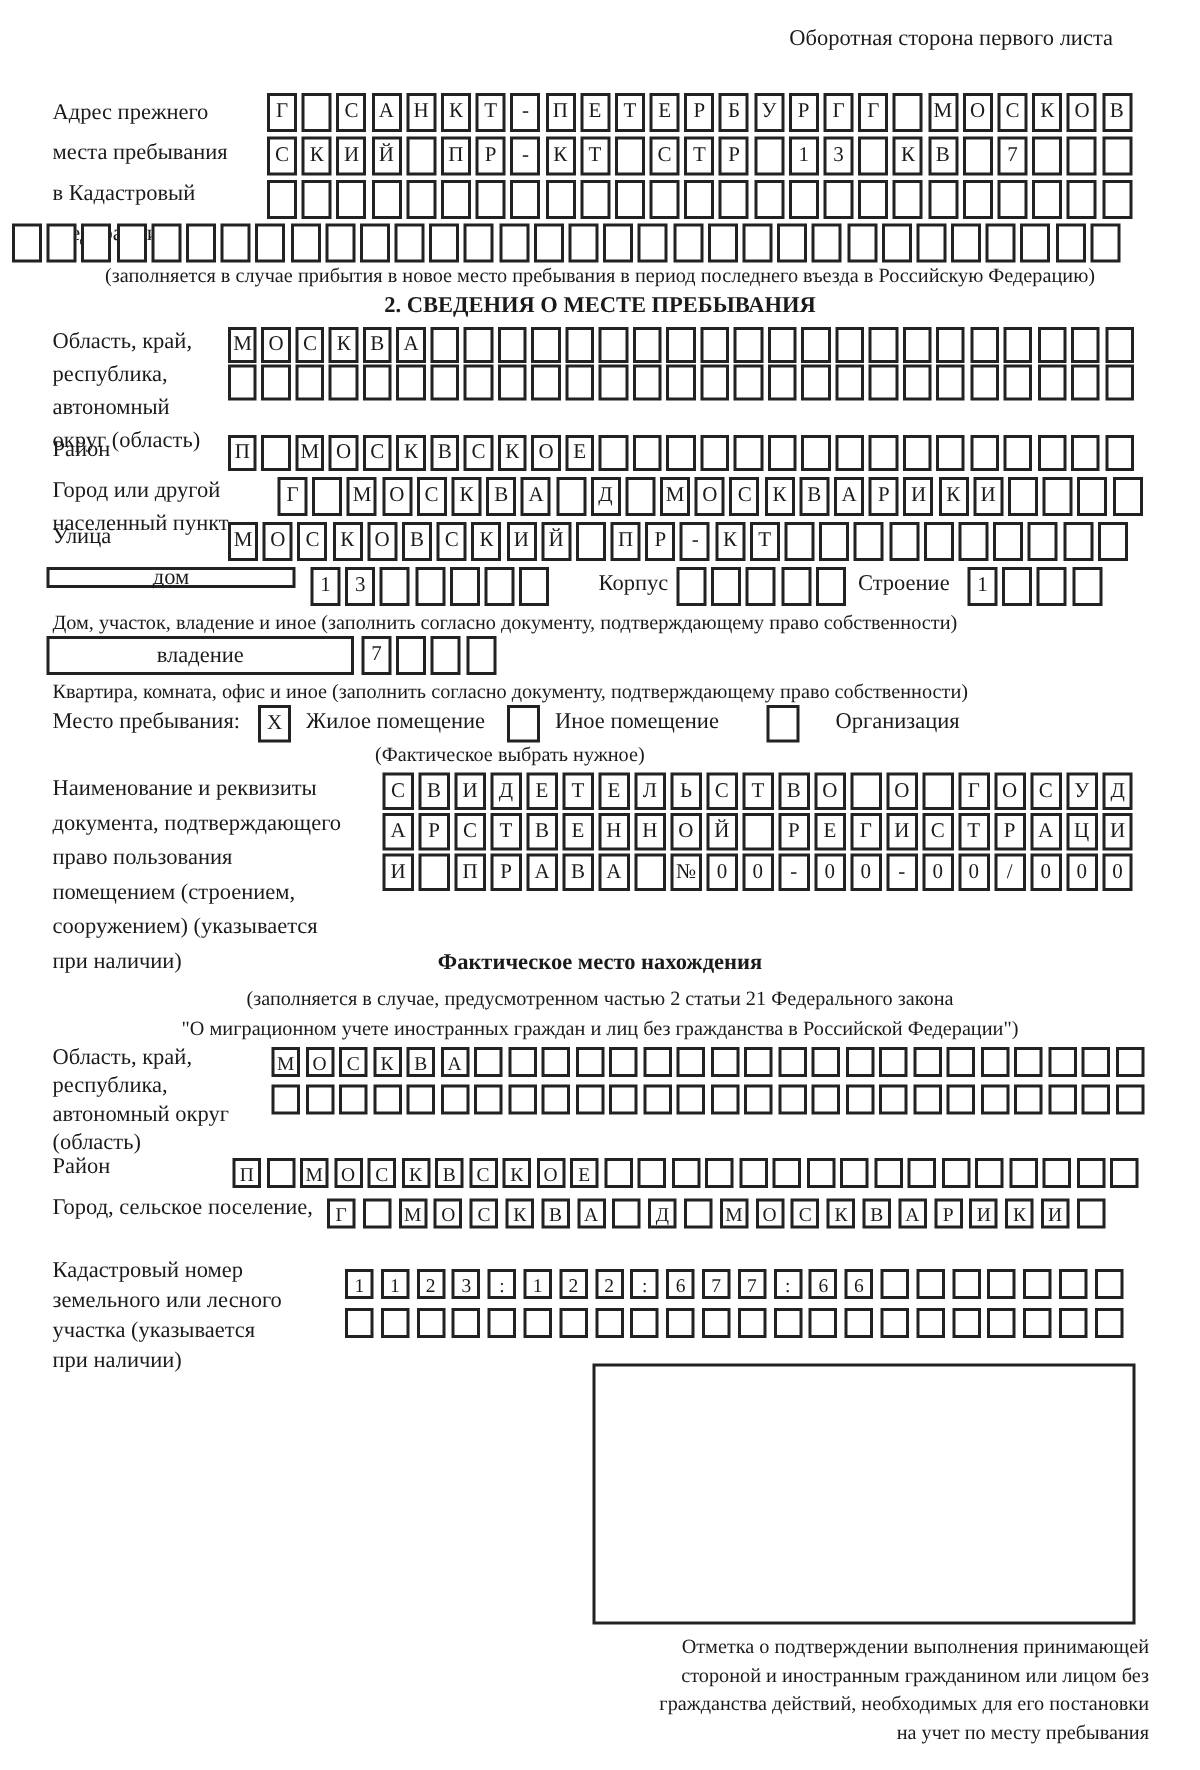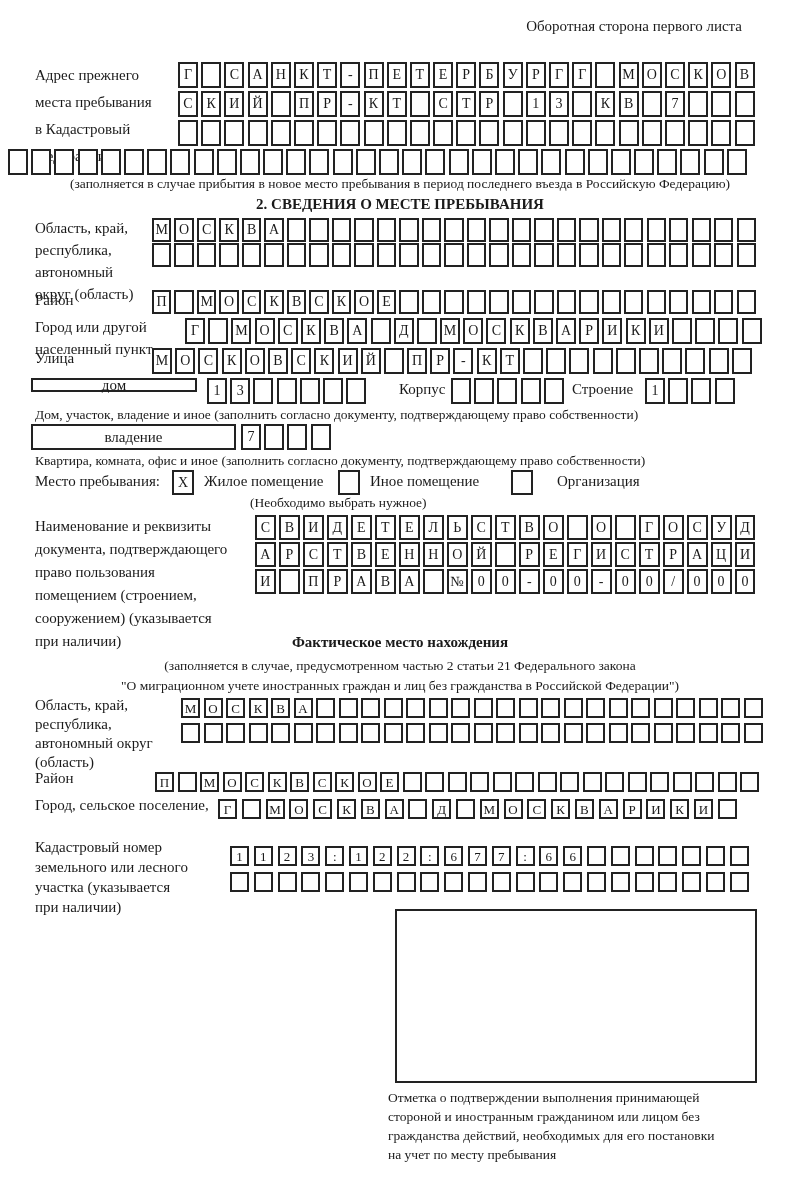--- a/index.html
+++ b/index.html
@@ -17,21 +17,21 @@
   .cb{gap:3.2px}.cb .c{width:19.3px;height:24px;}
   .cc{gap:3.2px}.cc .c{width:20.8px;height:25px;}
   .cs{gap:3.5px}.cs .c{width:19px;height:20px;font-size:13px;}
   .cd{gap:4.8px}.cd .c{width:19px;height:20px;font-size:13px;}
   .lbox{position:absolute;box-sizing:border-box;border:2px solid #222;display:flex;
         align-items:center;justify-content:center;font-size:15px;background:#fff;}
   .cbx{position:absolute;box-sizing:border-box;border:2px solid #222;width:22px;height:25px;
        display:flex;align-items:center;justify-content:center;font-size:14px;background:#fff;}
   .bigbox{position:absolute;left:395px;top:909px;width:362px;height:174px;
           box-sizing:border-box;border:2px solid #222;background:#fff;}
-  .caption{position:absolute;left:388px;top:1088px;width:378px;text-align:left;
+  .caption{position:absolute;left:388px;top:1088px;width:378px;text-align:right;
            font-size:13.5px;line-height:19px;}
 </style>
 </head>
 <body>
 
 <div class="page">
 
   <div class="t" style="top:18px;right:58px">Оборотная сторона первого листа</div>
 
   <div class="lbl" style="left:35px;top:62px;line-height:27px">
@@ -353,21 +353,21 @@
     </div>
   <div class="note" style="left:35px;top:453px">Квартира, комната, офис и иное (заполнить согласно документу, подтверждающему право собственности)</div>
 
   <div class="lbl" style="left:35px;top:473px">Место пребывания:</div>
   <div class="cbx" style="left:172px;top:470px">X</div>
   <div class="lbl" style="left:204px;top:473px">Жилое помещение</div>
   <div class="cbx" style="left:338px;top:470px"></div>
   <div class="lbl" style="left:370px;top:473px">Иное помещение</div>
   <div class="cbx" style="left:511px;top:470px"></div>
   <div class="lbl" style="left:557px;top:473px">Организация</div>
-  <div class="note" style="left:250px;top:495px">(Необходимо выбрать нужное)</div>
+  <div class="note" style="left:250px;top:495px">(Фактическое выбрать нужное)</div>
 
   <div class="lbl" style="left:35px;top:515px;line-height:23px">
       <div>Наименование и реквизиты</div>
       <div>документа, подтверждающего</div>
       <div>право пользования</div>
       <div>помещением (строением,</div>
       <div>сооружением) (указывается</div>
       <div>при наличии)</div>
     </div>
   <div class="row cc" style="left:255px;top:515px">

